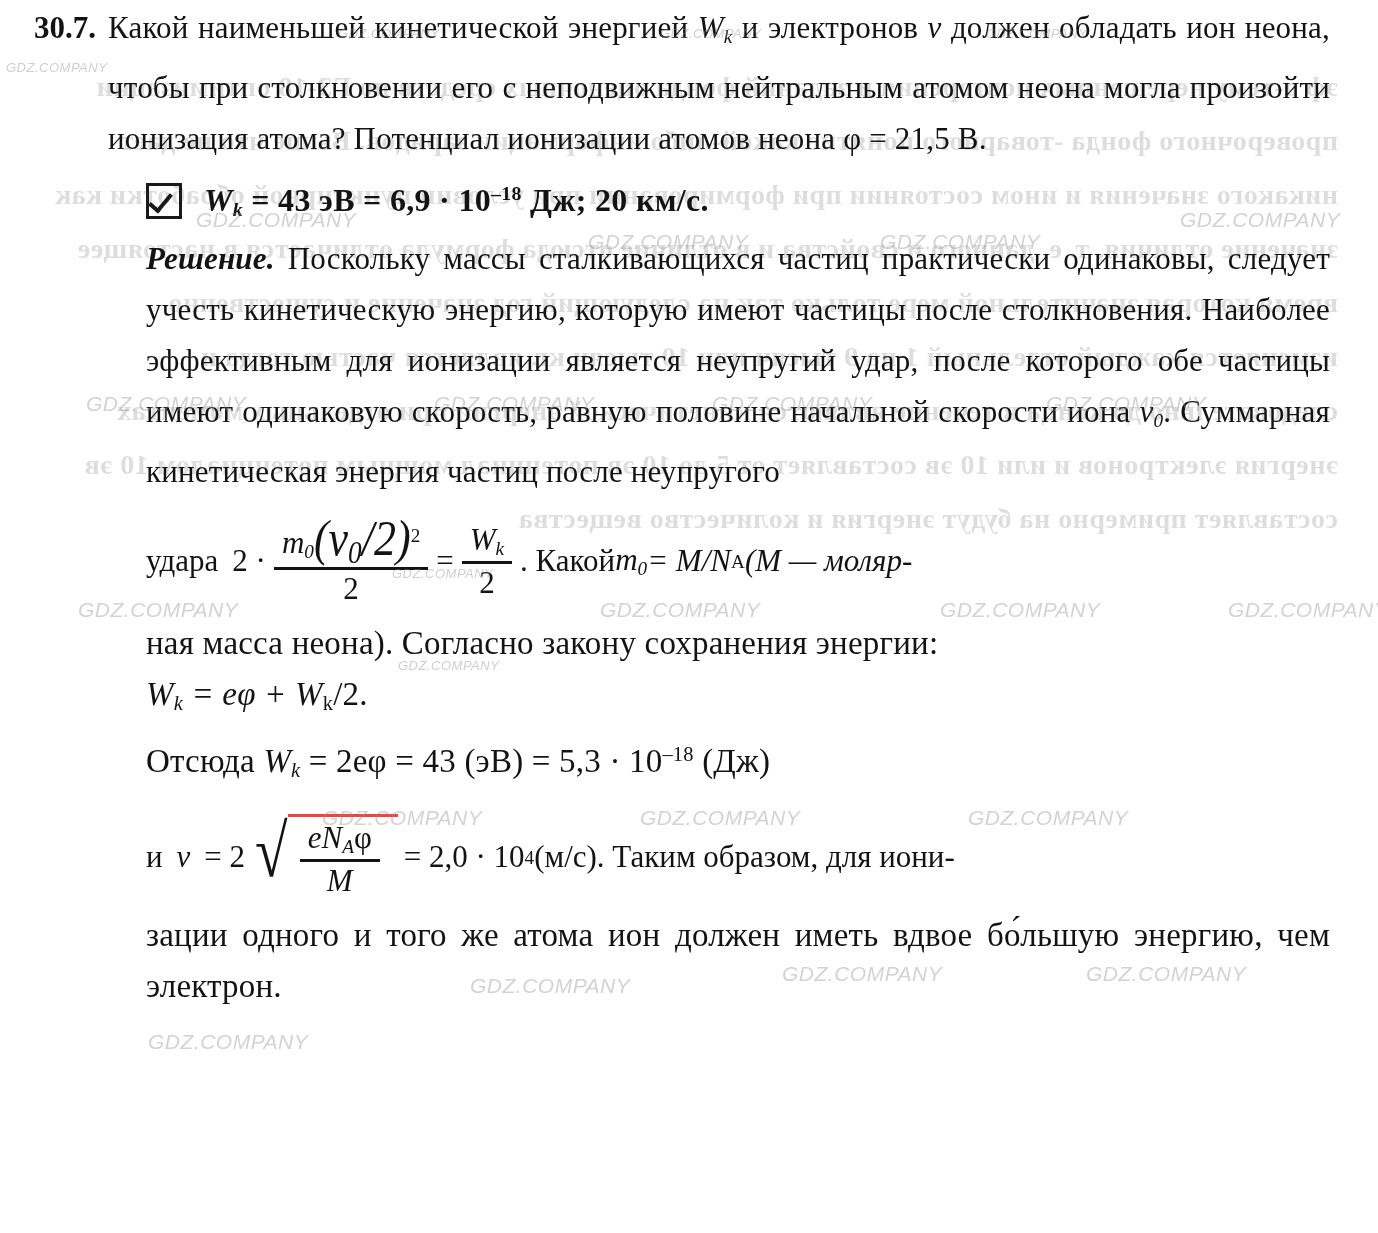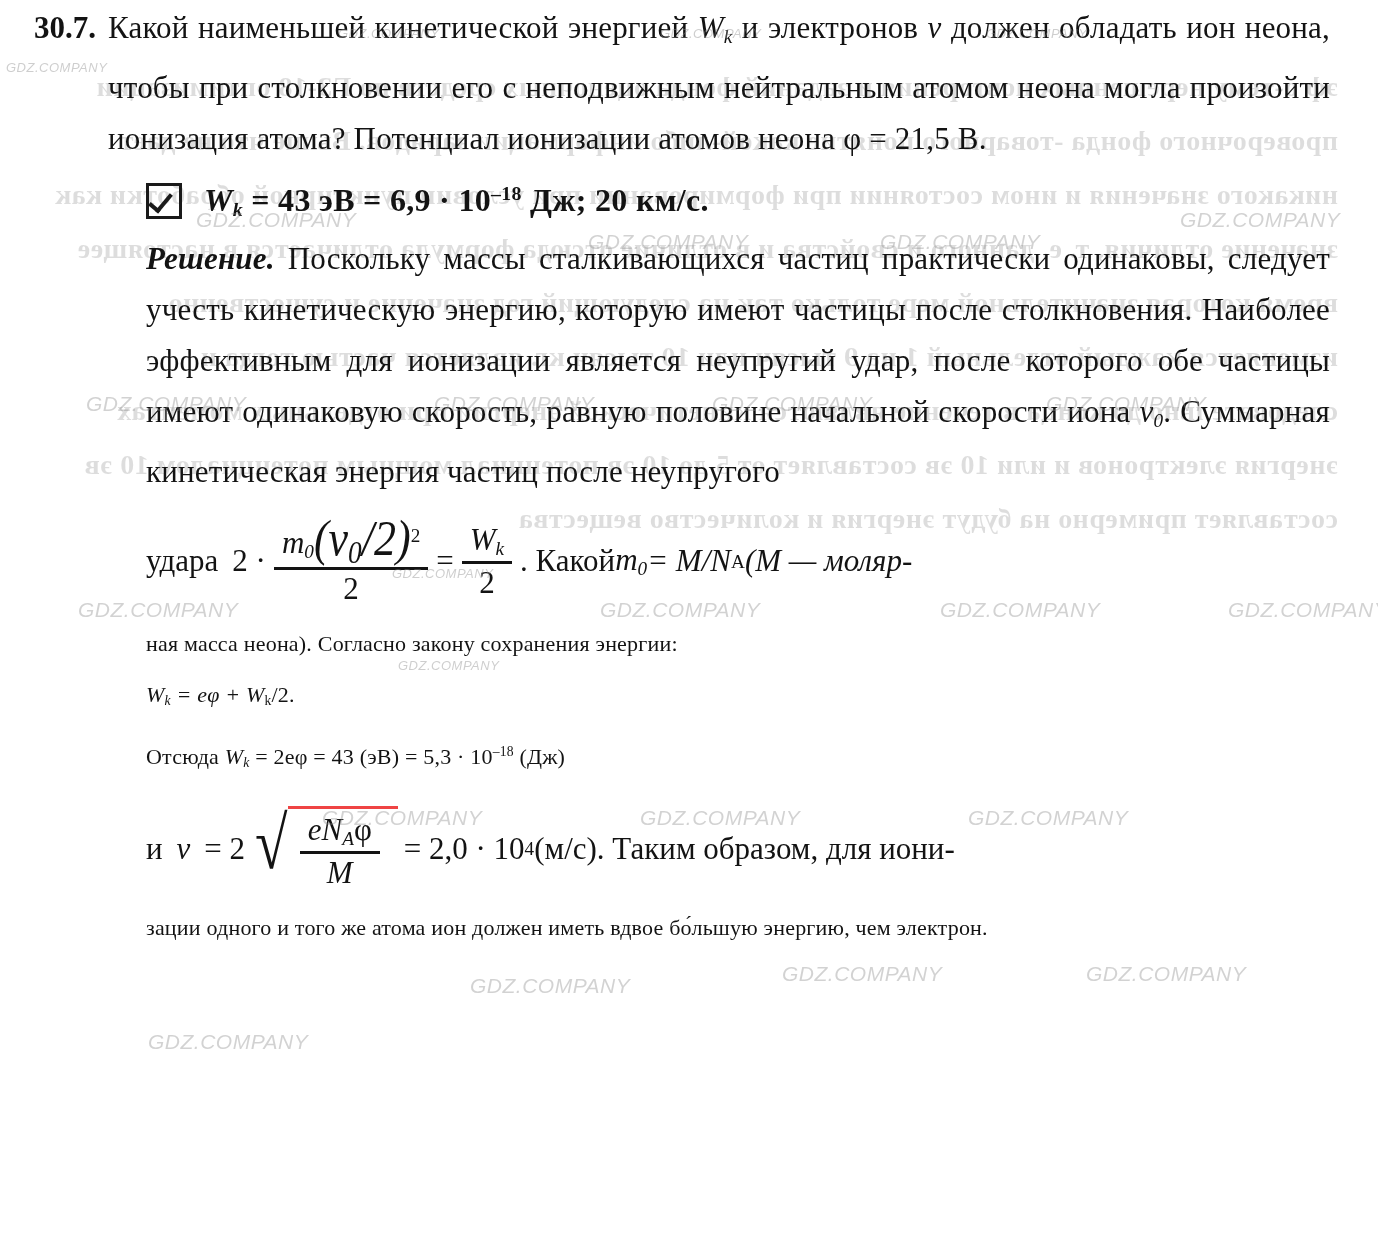--- a/index.html
+++ b/index.html
@@ -108,21 +108,21 @@
     margin: 12px 0 0 112px;
     letter-spacing: 0.2px;
   }
   .solution .lead {
     font-style: italic;
     font-weight: bold;
   }
   .solution i { font-style: italic; }
 
   .para {
-    font-size: 22px;
+    font-size: 33px;
     line-height: 51px;
     text-align: justify;
     margin: 0 0 0 112px;
     letter-spacing: 0.2px;
   }
   .para.nojust { text-align: left; }
   .para i { font-style: italic; }
 
   
   .math-row {

